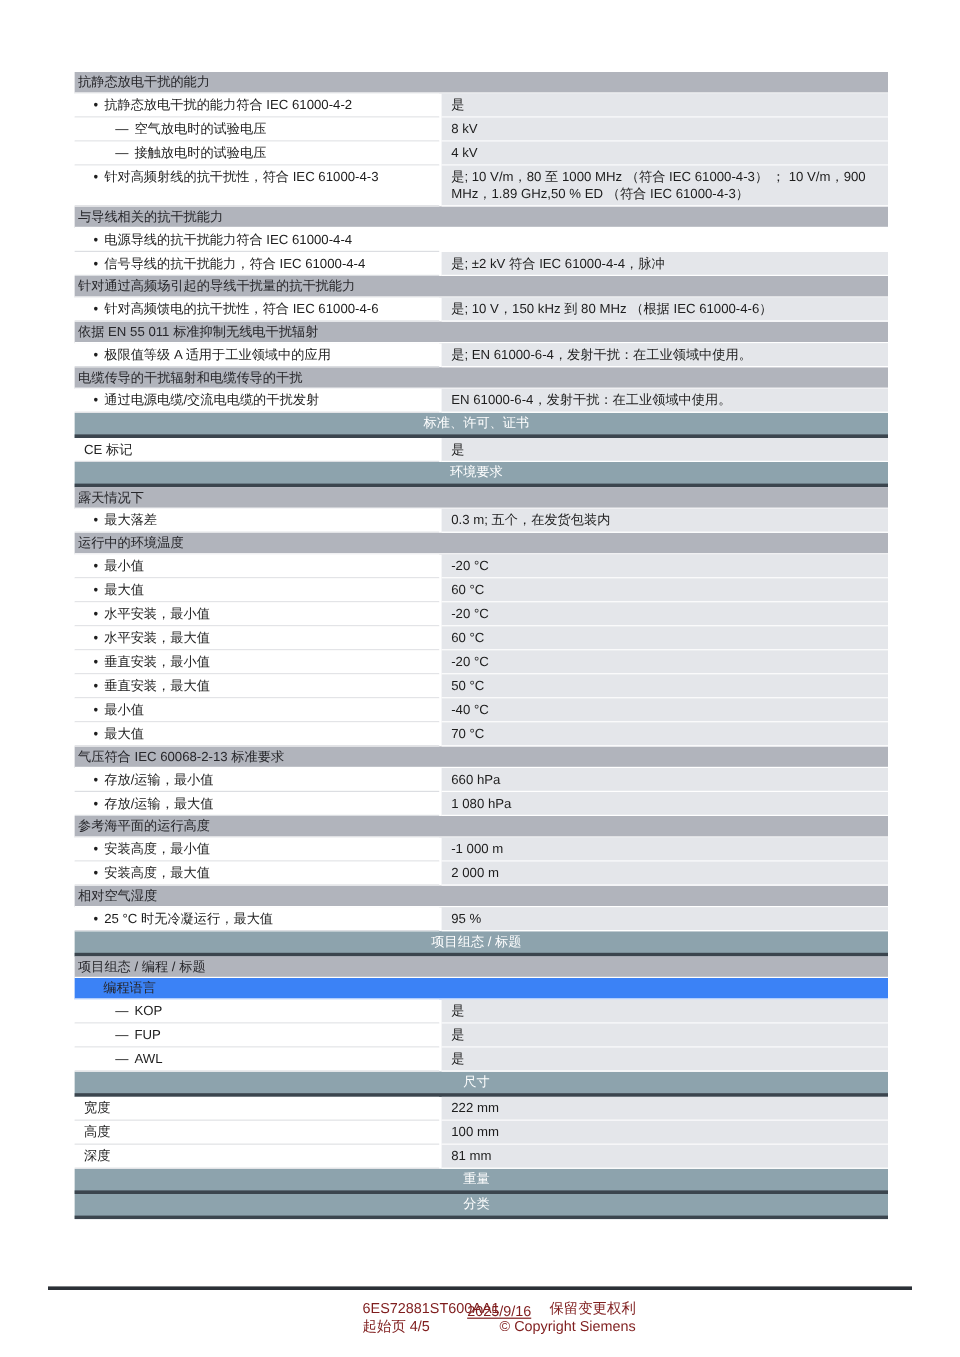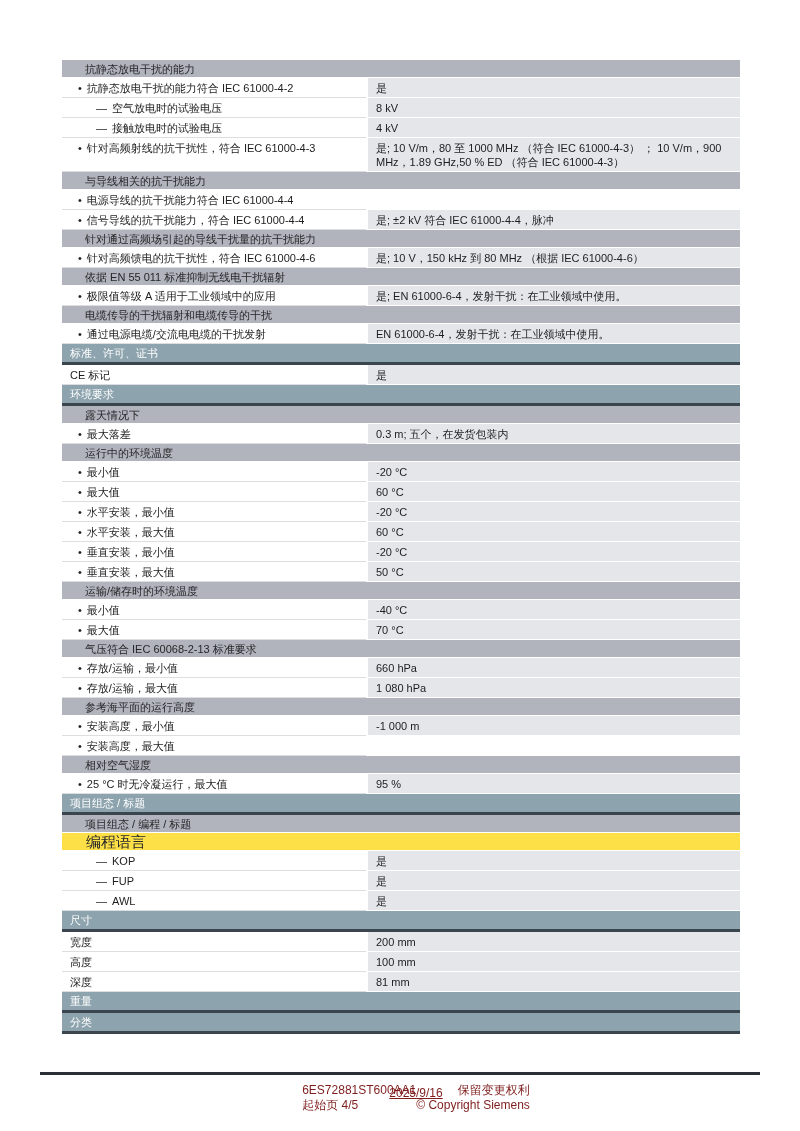--- a/index.html
+++ b/index.html
@@ -17,32 +17,33 @@
     position: absolute; left: 62px; top: 60px; width: 678px;
     max-height: 1012px; overflow: hidden;
   }
 
   
   .header {
     background: #8da3ad; color: #ffffff;
     font-size: 11px; line-height: 15px;
     padding: 2px 16px 1px 8px;
     border-bottom: 3px solid #3b454e;
+    text-align: center;
   }
   
   .subheader {
     background: #b1b4bc; color: #26262a;
     font-size: 11px; line-height: 14px;
-    padding: 2px 0 1px 23px;
+    padding: 2px 0 1px 3px;
     border-bottom: 1px solid #ffffff;
   }
   
   .subsubheader {
-    background: #fde047; color: #26262a;
-    font-size: 15px; line-height: 14px;
+    background: #3b82f6; color: #26262a;
+    font-size: 11px; line-height: 14px;
     padding: 2px 0 1px 24px;
     border-bottom: 1px solid #ffffff;
   }
 
   .row { display: flex; min-height: 20px; }
   .cell {
     font-size: 11px; line-height: 14px;
     padding: 3px 8px 2px 8px;
   }
   .label {
@@ -198,21 +199,20 @@
         </div>
         <div class="cell value">-20 °C</div>
       </div>
       <div class="row">
         <div class="cell label ind1">
           <span class="marker">•</span>
           <span>垂直安装，最大值</span>
         </div>
         <div class="cell value">50 °C</div>
       </div>
-      <div class="subheader">运输/储存时的环境温度</div>
       <div class="row">
         <div class="cell label ind1">
           <span class="marker">•</span>
           <span>最小值</span>
         </div>
         <div class="cell value">-40 °C</div>
       </div>
       <div class="row">
         <div class="cell label ind1">
           <span class="marker">•</span>
@@ -241,20 +241,21 @@
           <span class="marker">•</span>
           <span>安装高度，最小值</span>
         </div>
         <div class="cell value">-1 000 m</div>
       </div>
       <div class="row">
         <div class="cell label ind1">
           <span class="marker">•</span>
           <span>安装高度，最大值</span>
         </div>
+        <div class="cell value">2 000 m</div>
       </div>
       <div class="subheader">相对空气湿度</div>
       <div class="row">
         <div class="cell label ind1">
           <span class="marker">•</span>
           <span>25 °C 时无冷凝运行，最大值</span>
         </div>
         <div class="cell value">95 %</div>
       </div>
       <div class="header">项目组态 / 标题</div>
@@ -279,21 +280,21 @@
           <span class="marker">—</span>
           <span>AWL</span>
         </div>
         <div class="cell value">是</div>
       </div>
       <div class="header">尺寸</div>
       <div class="row">
         <div class="cell label ind0">
           <span>宽度</span>
         </div>
-        <div class="cell value">200 mm</div>
+        <div class="cell value">222 mm</div>
       </div>
       <div class="row">
         <div class="cell label ind0">
           <span>高度</span>
         </div>
         <div class="cell value">100 mm</div>
       </div>
       <div class="row">
         <div class="cell label ind0">
           <span>深度</span>

